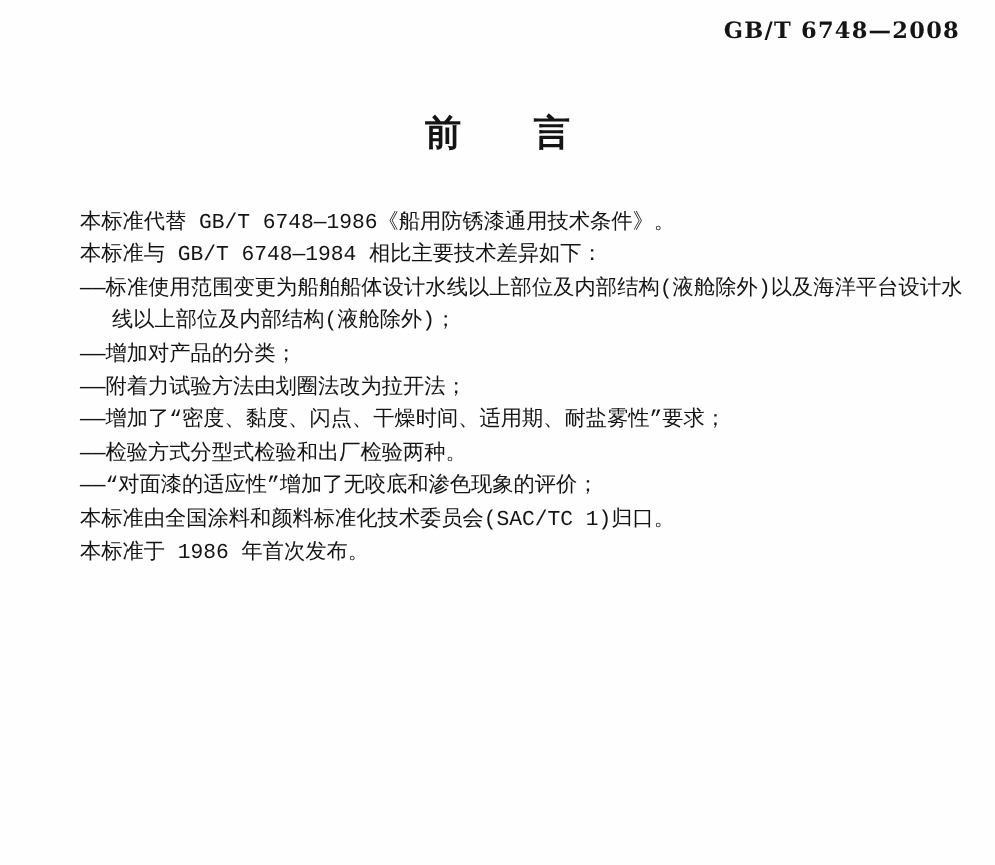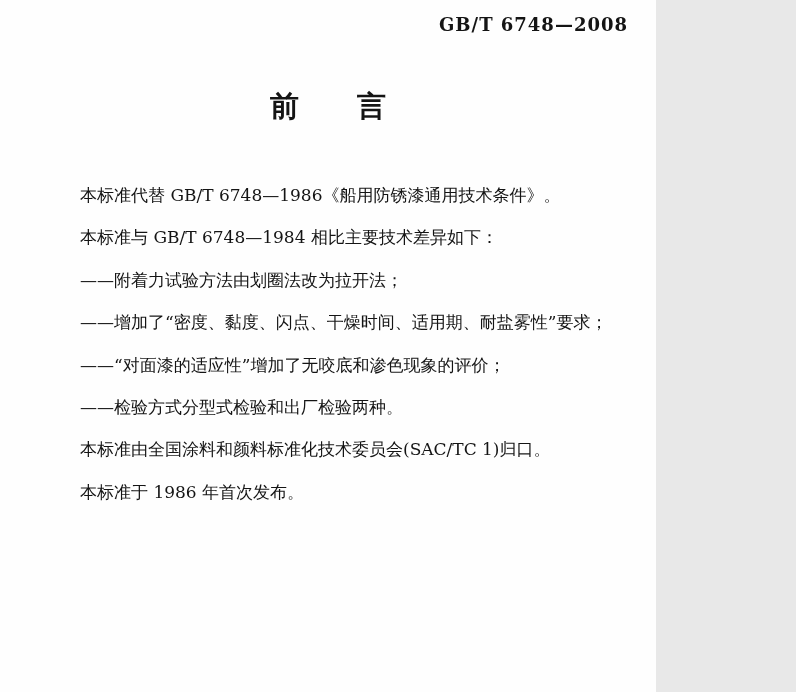--- a/index.html
+++ b/index.html
@@ -2,21 +2,21 @@
 <html><head>
 <meta charset="utf-8">
 <style>
   html, body {
     margin: 0;
     padding: 0;
     background: #e8e8e8;
   }
   .page {
     position: relative;
-    width: 656px;
+    width: 796px;
     height: 692px;
     background: #fefefe;
     color: #141414;
     font-family: "DejaVu Serif", "Liberation Serif", serif;
     overflow: hidden;
     box-sizing: border-box;
   }
   .doc-number {
     position: absolute;
     top: 14px;
@@ -42,23 +42,24 @@
     position: absolute;
     top: 166px;
     left: 30px;
     width: 740px;
     font-size: 17px;
     line-height: 26.4px;
     text-align: justify;
     text-justify: inter-ideograph;
   }
   .para {
-    margin: 16px;
+    margin: 0;
     padding: 0;
     text-indent: 2em;
+    font-family: Liberation Mono, monospace;
   }
   .para.hanging {
     padding-left: 3.5em;
     text-indent: -1.5em;
   }
 </style>
 </head>
 <body>
 
 <div class="page">
@@ -66,21 +67,23 @@
   <div class="doc-number">GB/T 6748—2008</div>
 
   <div class="title">
     <span>前</span>
     <span>言</span>
   </div>
 
   <div class="body">
     <p class="para">本标准代替 GB/T 6748—1986《船用防锈漆通用技术条件》。</p>
     <p class="para">本标准与 GB/T 6748—1984 相比主要技术差异如下：</p>
+    <p class="para hanging">——标准使用范围变更为船舶船体设计水线以上部位及内部结构(液舱除外)以及海洋平台设计水线以上部位及内部结构(液舱除外)；</p>
+    <p class="para">——增加对产品的分类；</p>
     <p class="para">——附着力试验方法由划圈法改为拉开法；</p>
     <p class="para">——增加了“密度、黏度、闪点、干燥时间、适用期、耐盐雾性”要求；</p>
+    <p class="para">——检验方式分型式检验和出厂检验两种。</p>
     <p class="para">——“对面漆的适应性”增加了无咬底和渗色现象的评价；</p>
-    <p class="para">——检验方式分型式检验和出厂检验两种。</p>
     <p class="para">本标准由全国涂料和颜料标准化技术委员会(SAC/TC 1)归口。</p>
     <p class="para">本标准于 1986 年首次发布。</p>
   </div>
 
 </div>
 
 </body></html>

